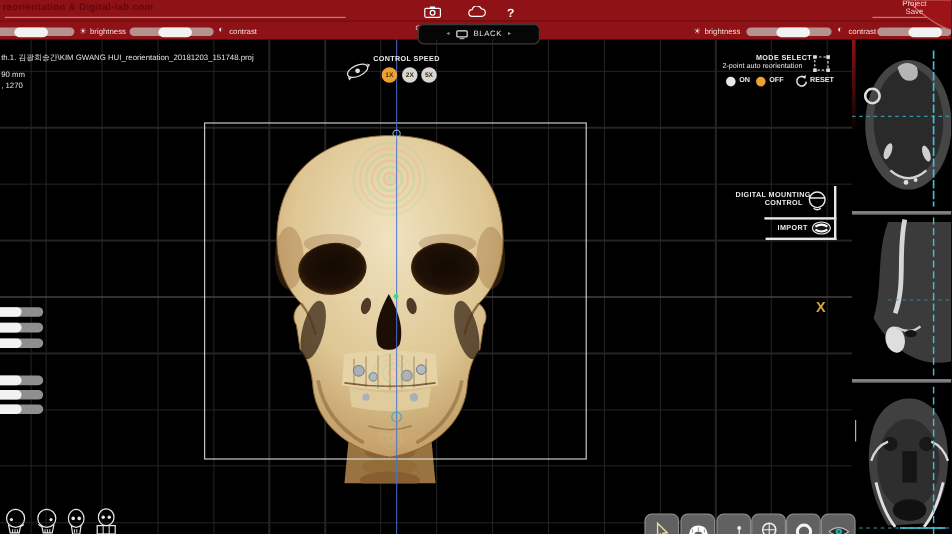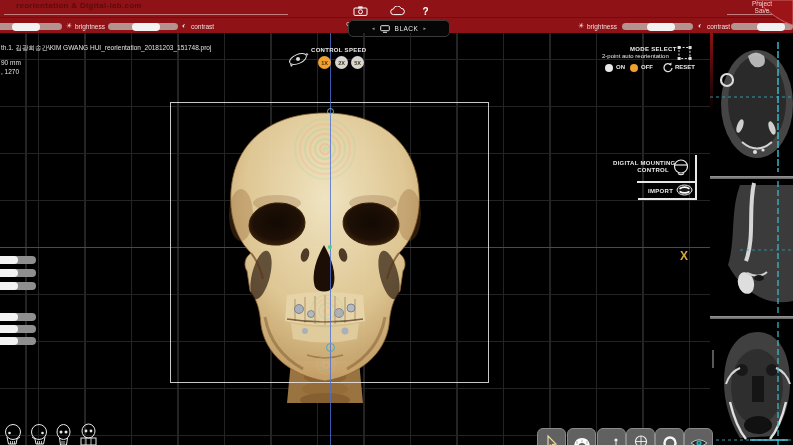--- a/index.html
+++ b/index.html
@@ -2,21 +2,21 @@
 <html><head>
 <meta charset="utf-8">
 <style>
   html,body{margin:0;padding:0;background:#111;}
   .screen{position:relative;width:793px;height:445px;background:#000;overflow:hidden;
           font-family:"Liberation Sans",sans-serif;-webkit-font-smoothing:antialiased;}
   .abs{position:absolute;}
   
   .topbar{left:0;top:0;width:793px;height:33px;background:#8e1216;}
   .topbar .bar-split{left:0;top:17px;width:793px;height:1px;background:#6f0d10;}
-  .app-title{left:16px;top:1px;font-size:8px;color:#5f0a0d;font-weight:bold;letter-spacing:.3px;white-space:nowrap;}
+  .app-title{left:2px;top:1px;font-size:8px;color:#5f0a0d;font-weight:bold;letter-spacing:.3px;white-space:nowrap;}
   .sepline{height:1px;background:rgba(240,210,210,.55);top:14px;}
   .tb-label{font-size:6.5px;color:#f2dcdc;top:23px;white-space:nowrap;}
   .tb-ico{font-size:7px;color:#f2dcdc;top:22px;}
   .track{top:23px;height:7px;border-radius:4px;background:#b4928f;}
   .topbtn{top:2px;width:34px;text-align:center;color:#fff;}
   .topbtn .lbl{display:block;font-size:5.5px;color:#f4e2e2;margin-top:1px;letter-spacing:.2px;}
   .pill{left:348px;top:20px;width:100px;height:15px;background:#060606;border:1px solid #3a3a3a;
         border-radius:5px;display:flex;align-items:center;justify-content:center;gap:5px;}
   .pill .arrow{font-size:5px;color:#9a9a9a;line-height:1;}
   .pill .mode{font-size:6.5px;color:#e6e6e6;letter-spacing:.5px;}

